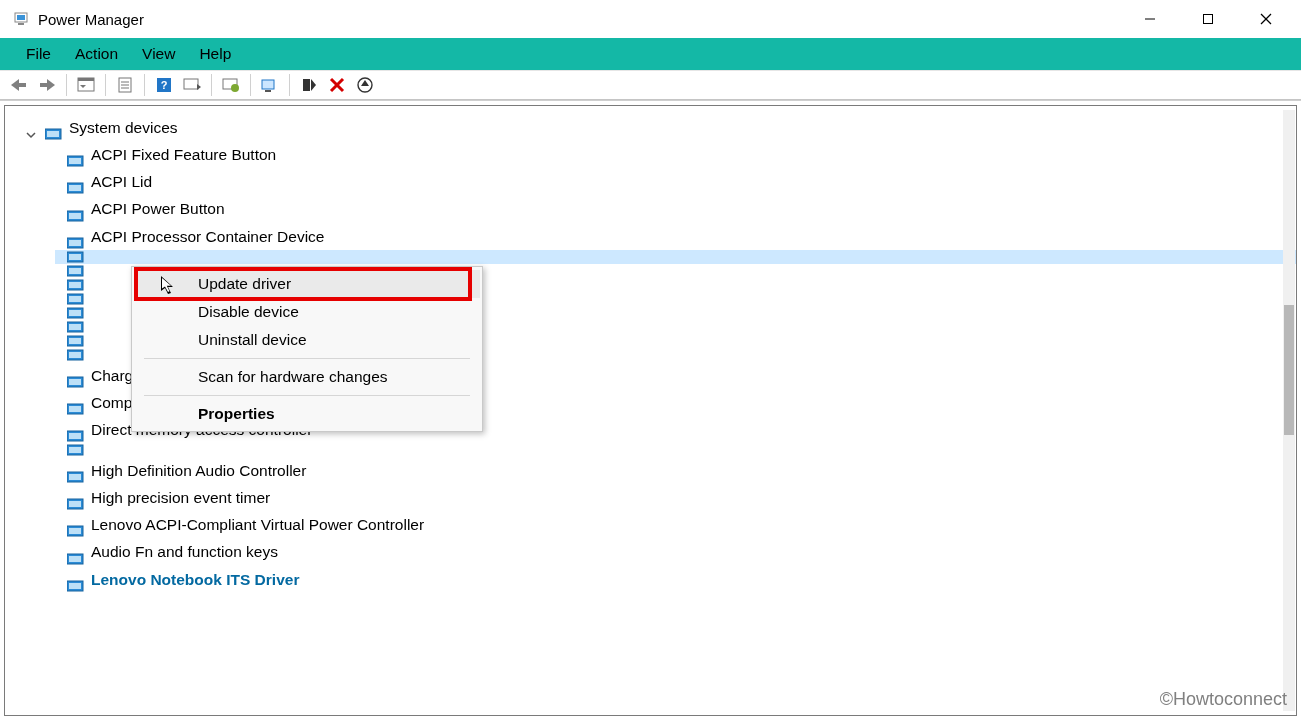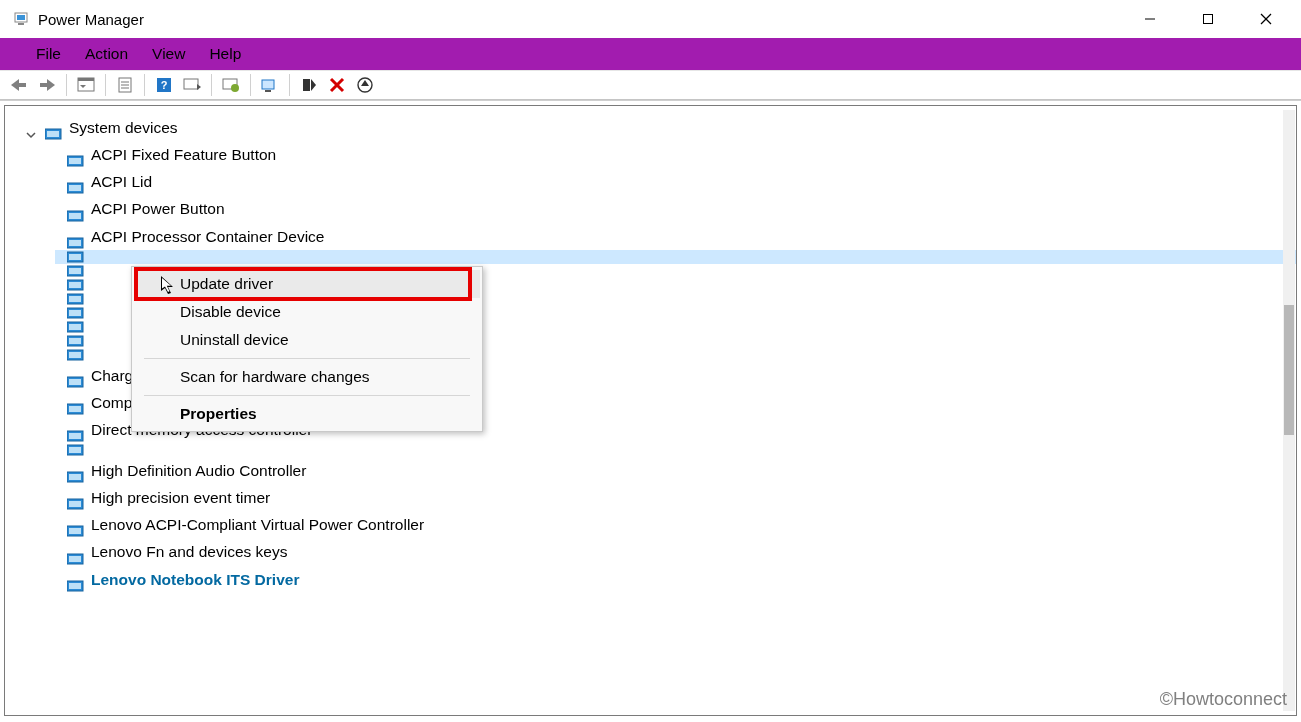--- a/index.html
+++ b/index.html
@@ -34,22 +34,22 @@
     display: flex;
   }
   .win-btn {
     width: 58px; height: 38px;
     display: flex; align-items: center; justify-content: center;
     color: #000;
   }
   .menubar {
     display: flex;
     gap: 0;
-    padding: 3px 24px;
-    background: #a21caf;
+    padding: 3px 14px;
+    background: #14b8a6;
   }
   .menubar .menu-item {
     padding: 4px 12px;
     font-size: 15.5px;
     color: #000;
   }
   .toolbar {
     display: flex;
     align-items: center;
     height: 30px;
@@ -118,21 +118,21 @@
     left: 126px;
     top: 160px;
     width: 352px;
     background: #f8f8f8;
     border: 1px solid #c9c9c9;
     box-shadow: 2px 2px 6px rgba(0,0,0,0.25);
     padding: 3px 2px;
     z-index: 100;
   }
   .cm-item {
-    padding: 5px 14px 5px 46px;
+    padding: 5px 14px 5px 64px;
     font-size: 15.5px;
     color: #000;
   }
   .cm-item.hovered {
     background: #eaeaea;
   }
   .cm-item.bold { font-weight: 600; }
   .cm-sep {
     height: 1px;
     background: #d6d6d6;
@@ -481,21 +481,21 @@
             </span>
             <span>Lenovo ACPI-Compliant Virtual Power Controller</span>
           </div>
           <div class="node-row">
             <span class="dev-icon">
               <svg width="18" height="14">
                 <rect x="0" y="2" width="16" height="10" fill="#2b8bd6" stroke="#16629e"></rect>
                 <rect x="2" y="4" width="12" height="6" fill="#bde0f7"></rect>
               </svg>
             </span>
-            <span>Lenovo Fn and devices keys</span>
+            <span>Audio Fn and function keys</span>
           </div>
           <div class="node-row partial-bottom">
             <span class="dev-icon">
               <svg width="18" height="14">
                 <rect x="0" y="2" width="16" height="10" fill="#2b8bd6" stroke="#16629e"></rect>
                 <rect x="2" y="4" width="12" height="6" fill="#bde0f7"></rect>
               </svg>
             </span>
             <span>Lenovo Notebook ITS Driver</span>
           </div>

